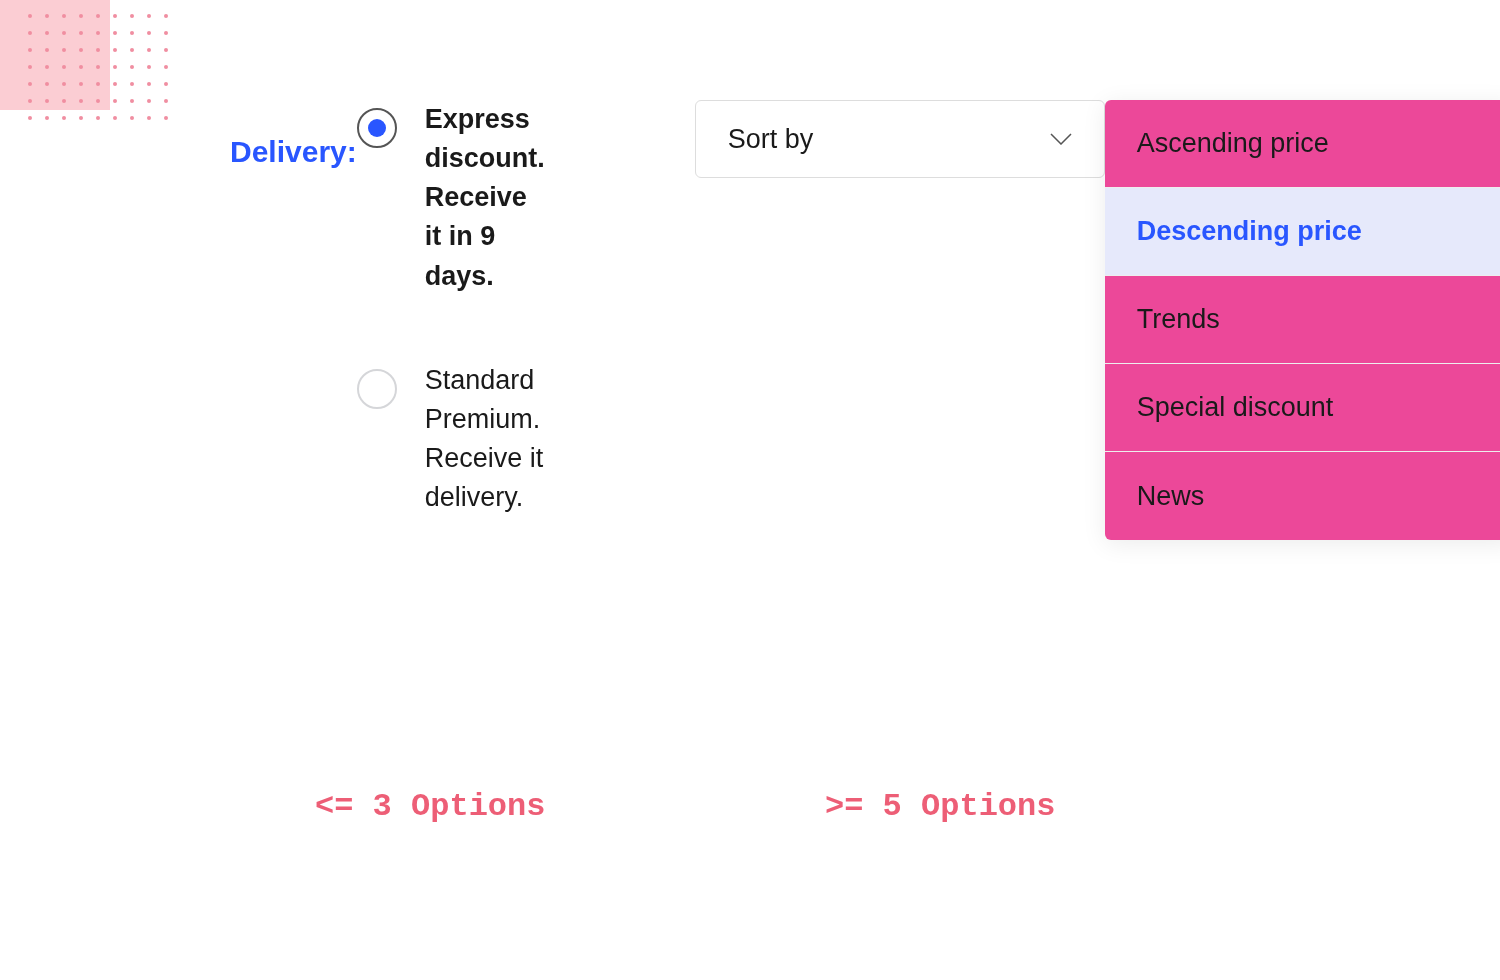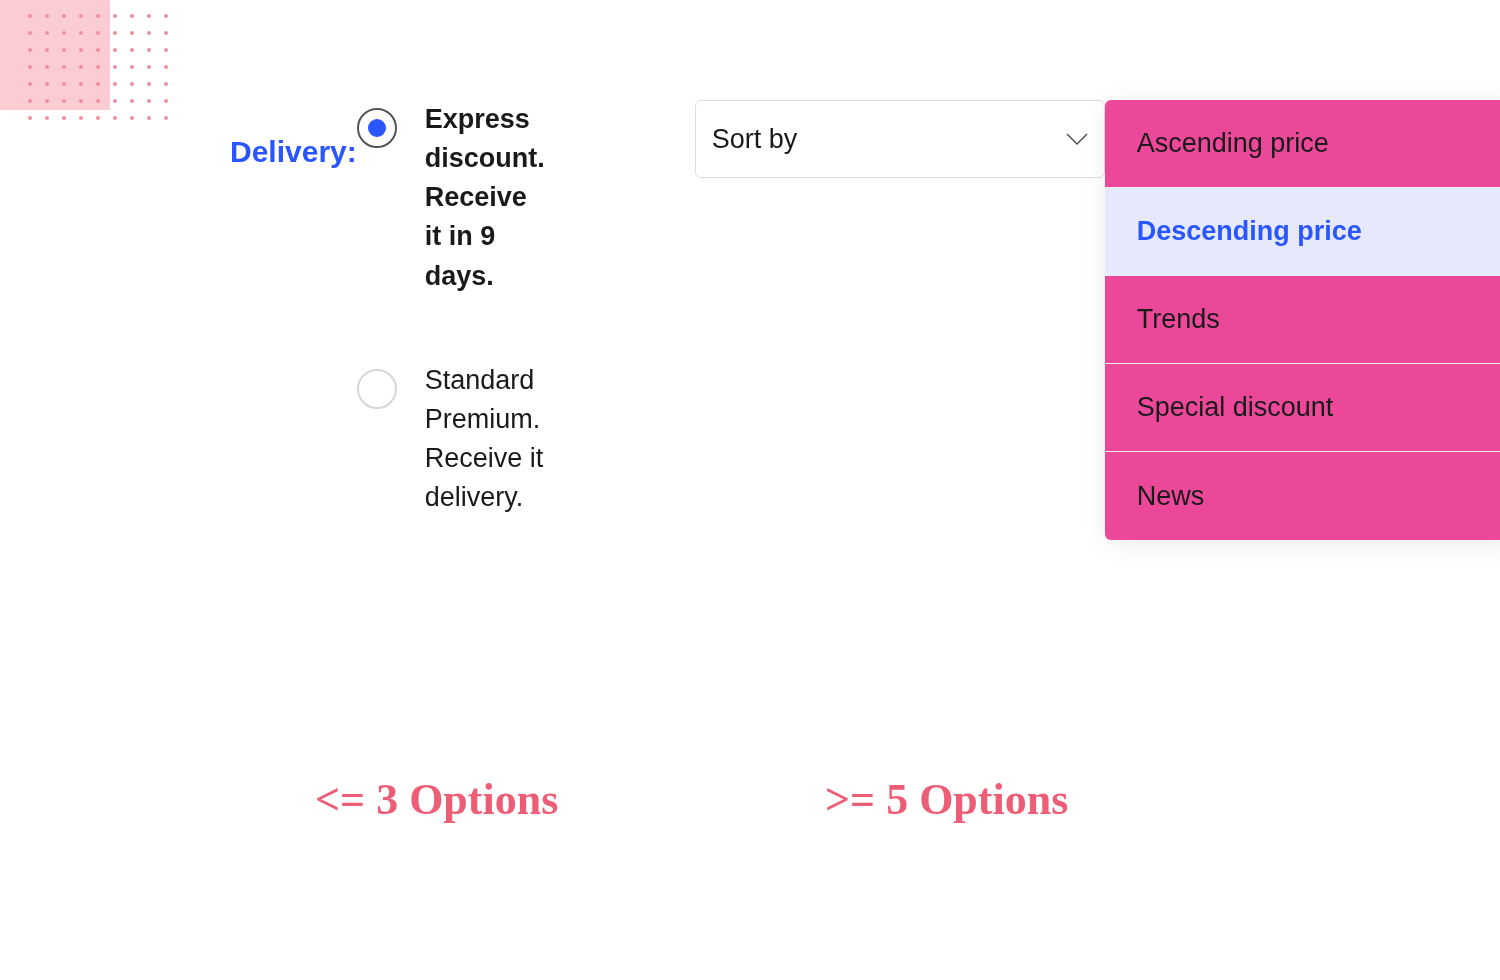--- a/index.html
+++ b/index.html
@@ -111,22 +111,22 @@
       color: #1a1a1a;
       line-height: 1.45;
     }
     
     .radio-option.selected .radio-label {
       font-weight: 700;
     }
     
     
     .caption {
-      font-family: Liberation Serif, serif;
-      font-size: 44px;
+      font-family: Liberation Mono, monospace;
+      font-size: 32px;
       font-weight: 700;
       color: #ed5e76;
       text-align: center;
       margin-top: auto;
       align-self: center;
       position: absolute;
       bottom: 155px;
     }
     
     .caption.left {
@@ -139,21 +139,21 @@
     
     
     .dropdown-trigger {
       width: 410px;
       height: 78px;
       border: 1px solid #dddddd;
       border-radius: 6px;
       display: flex;
       align-items: center;
       justify-content: space-between;
-      padding: 0 16px;
+      padding: 0 32px;
       cursor: pointer;
       margin-bottom: 22px;
       gap: 28px;
     }
     
     .dropdown-trigger-label {
       font-size: 27px;
       color: #1a1a1a;
     }
     

